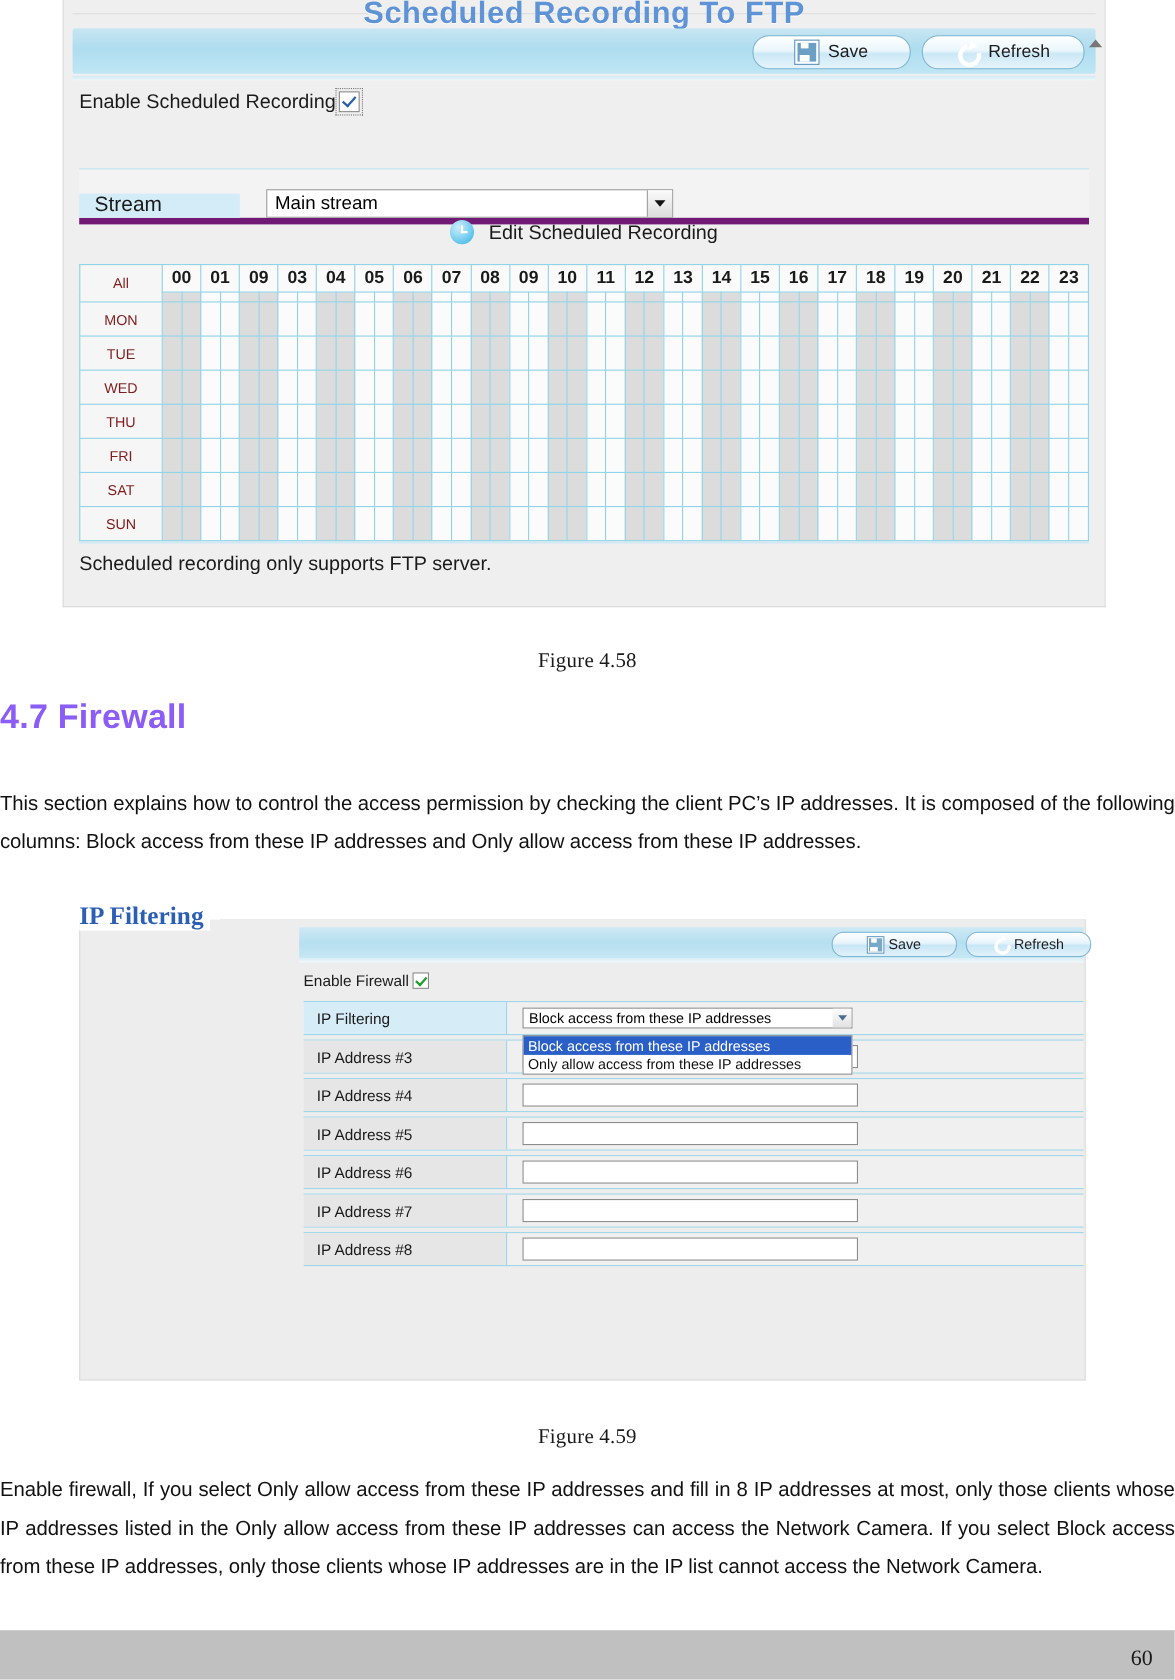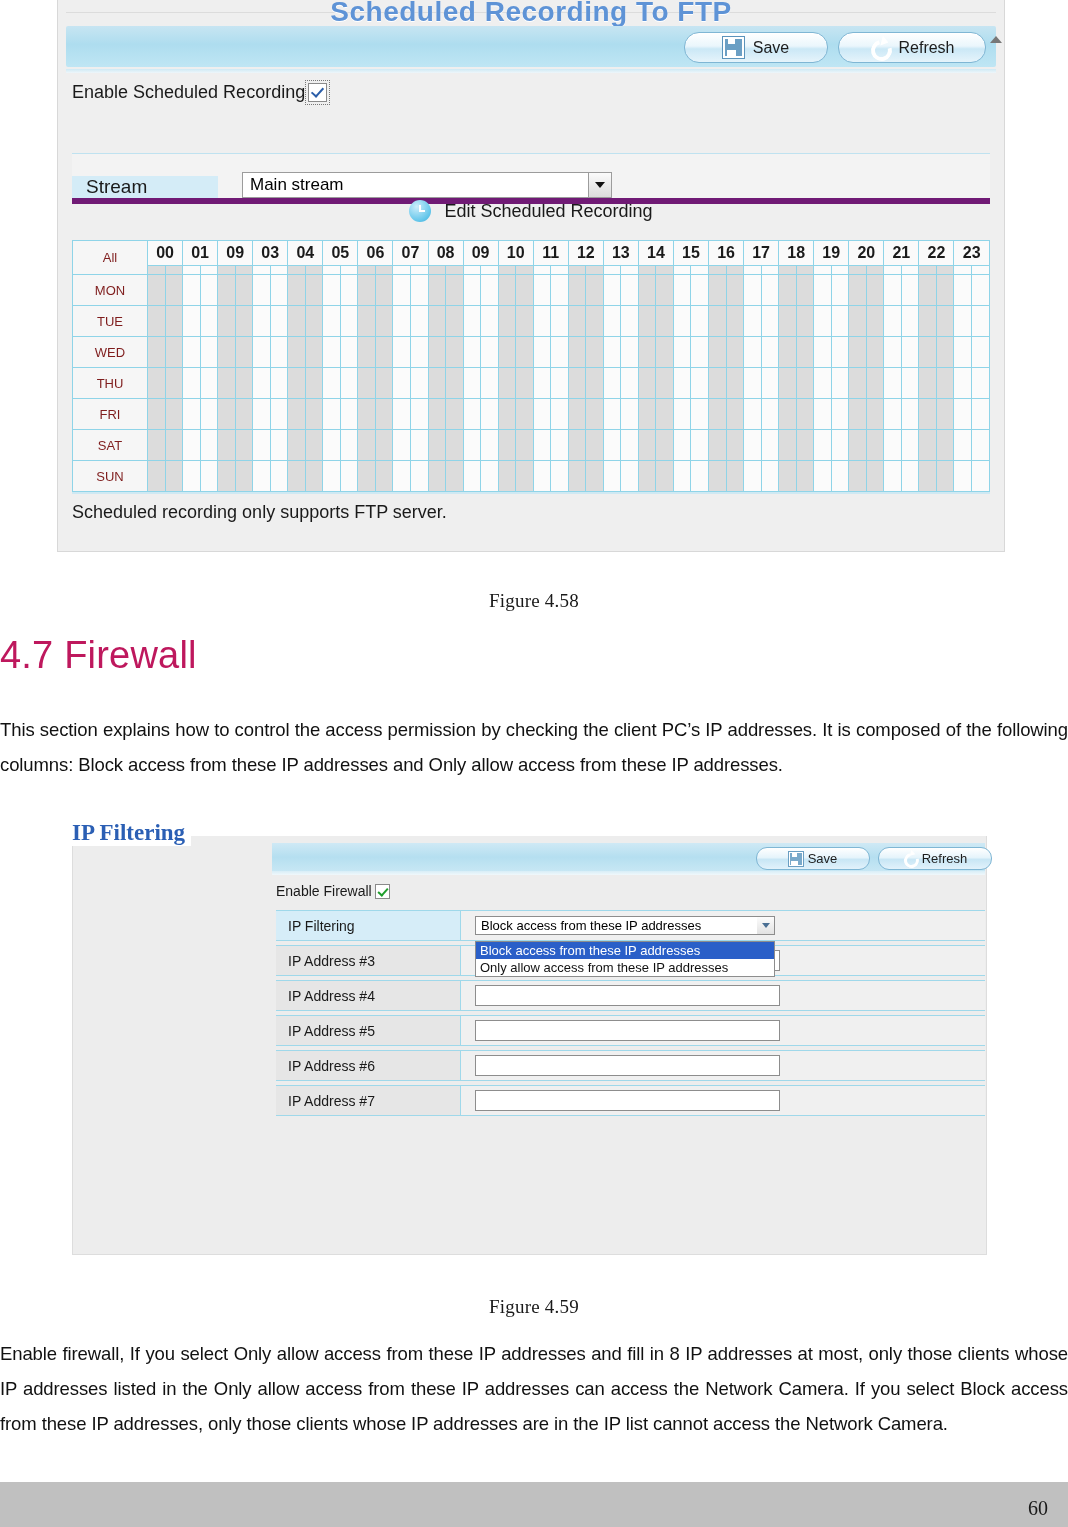--- a/index.html
+++ b/index.html
@@ -27,23 +27,23 @@
   }
   .body-par {
     font-size: 18.5px;
     line-height: 35px;
     text-align: justify;
     color: #111;
     margin: 0;
     letter-spacing: -0.1px;
   }
   h2.section-heading {
-    font-size: 38px;
-    font-weight: normal;
-    color: #be185d;
+    font-size: 31px;
+    font-weight: bold;
+    color: #8b5cf6;
     margin: 0;
     letter-spacing: .2px;
   }
 
   
   #fig458 {
     position: absolute;
     left: 57px;
     top: 0px;
     width: 948px;
@@ -1174,20 +1174,26 @@
           <div class="fld">
             <input class="txt-input" type="text" style="">
           </div>
         </div>
         <div class="ipf-row plain">
           <div class="lab">IP Address #7</div>
           <div class="fld">
             <input class="txt-input" type="text" style="">
           </div>
         </div>
+        <div class="ipf-row plain">
+          <div class="lab">IP Address #8</div>
+          <div class="fld">
+            <input class="txt-input" type="text" style="">
+          </div>
+        </div>
       </div>
   </div>
 </div>
 
 <div class="fig-caption" style="position:absolute; left:0; top:1272px; width:1068px;">Figure 4.59</div>
 
 <p class="body-par" style="position:absolute; left:0; top:1336px; width:1068px;">Enable firewall, If you select Only allow access from these IP addresses and fill in 8 IP addresses at most, only those clients whose IP addresses listed in the Only allow access from these IP addresses can access the Network Camera. If you select Block access from these IP addresses, only those clients whose IP addresses are in the IP list cannot access the Network Camera.</p>
 
 <div id="page-footer">
   <div id="page-number">60</div>

